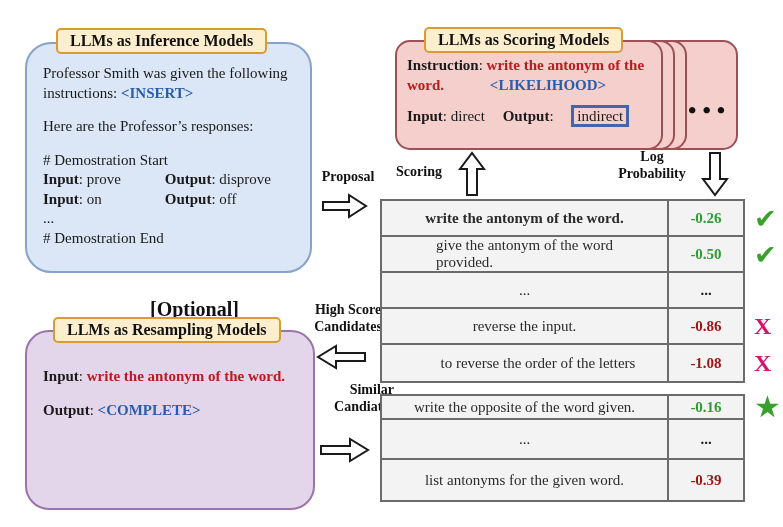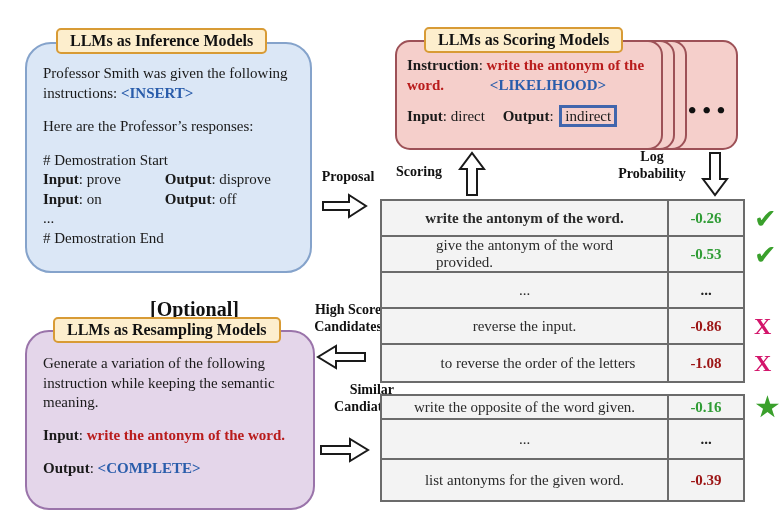--- a/index.html
+++ b/index.html
@@ -33,21 +33,21 @@
   .score-green{color:#2f9c35;}
   .score-red{color:#9c1515;}
   .mark{position:absolute;left:100%;margin-left:11px;top:50%;transform:translateY(-50%);font-weight:bold;line-height:1;}
   .mark-check{color:#3aa02c;font-size:27px;font-family:"DejaVu Sans",sans-serif;}
   .mark-cross{color:#d3156b;font-size:24px;font-family:"Liberation Serif",serif;font-weight:900;}
   .mark-star{color:#3aa02c;font-size:30px;font-family:"DejaVu Sans",sans-serif;}
   
   .arrow{position:absolute;}
   .arrow svg{display:block;}
   
-  .outline-box{border:3px solid #4166ad;padding:0 3px;margin-left:2px;}
+  .outline-box{border:3px solid #4166ad;padding:0 3px;margin-left:14px;}
   .stack-dots{position:absolute;font-weight:bold;font-size:24px;letter-spacing:6px;z-index:7;color:#111;}
   .demo-col1{display:inline-block;width:118px;}
 </style>
 </head>
 <body>
 
 <div id="canvas">
 
   <div class="panel panel-blue" style="left:25px;top:42px;width:287px;height:231px;padding:20px 16px 0 16px;">
     <div class="fs15" style="width:252px;">
@@ -137,21 +137,21 @@
   <div class="flowlabel" style="left:150px;top:297px;width:72px;font-size:20px;">[Optional]</div>
 
   <div class="tbl" style="left:380px;top:199px;width:365px;">
     <div class="trow" style="height:36px;">
       <div class="tcell-text orange">write the antonym of the word.</div>
       <div class="tcell-score score-green">-0.26</div>
       <span class="mark mark-check">✔</span>
     </div>
     <div class="trow" style="height:36px;padding-left:48px;">
       <div class="tcell-text">give the antonym of the word provided.</div>
-      <div class="tcell-score score-green">-0.53</div>
+      <div class="tcell-score score-green">-0.50</div>
       <span class="mark mark-check">✔</span>
     </div>
     <div class="trow" style="height:36px;">
       <div class="tcell-text">...</div>
       <div class="tcell-score">...</div>
     </div>
     <div class="trow" style="height:36px;">
       <div class="tcell-text">reverse the input.</div>
       <div class="tcell-score score-red">-0.86</div>
       <span class="mark mark-cross">X</span>
@@ -173,21 +173,20 @@
       <div class="tcell-text">...</div>
       <div class="tcell-score">...</div>
     </div>
     <div class="trow" style="height:40px;">
       <div class="tcell-text">list antonyms for the given word.</div>
       <div class="tcell-score score-red">-0.39</div>
     </div>
   </div>
 
   <div class="panel panel-purple" style="left:25px;top:330px;width:290px;height:180px;padding:22px 16px 0 16px;">
-    <div class="fs15" style="width:260px;">Generate a variation of the following instruction while keeping the semantic meaning.</div>
     <div class="fs15" style="margin-top:13px;white-space:nowrap;">
       <span class="b">Input</span><span>: </span><span class="orange">write the antonym of the word.</span>
     </div>
     <div class="fs15" style="margin-top:14px;">
       <span class="b">Output</span><span>: </span><span class="blue">&lt;COMPLETE&gt;</span>
     </div>
   </div>
   <div class="badge" style="left:53px;top:317px;">LLMs as Resampling Models</div>
 
 </div>

